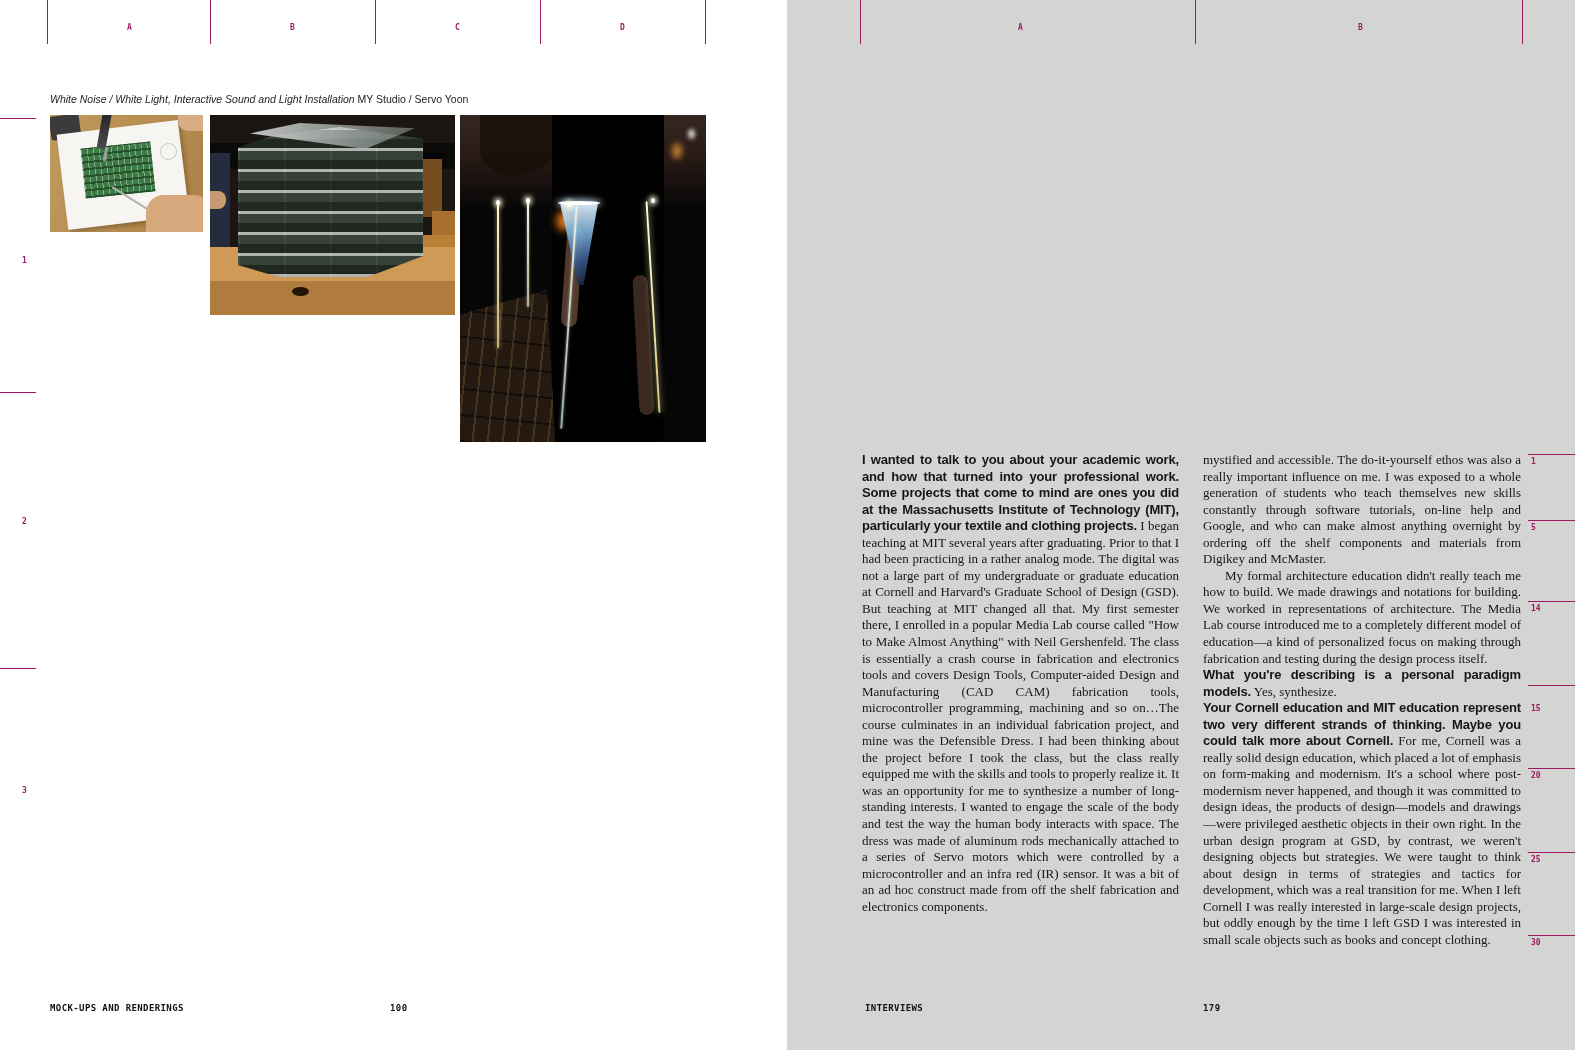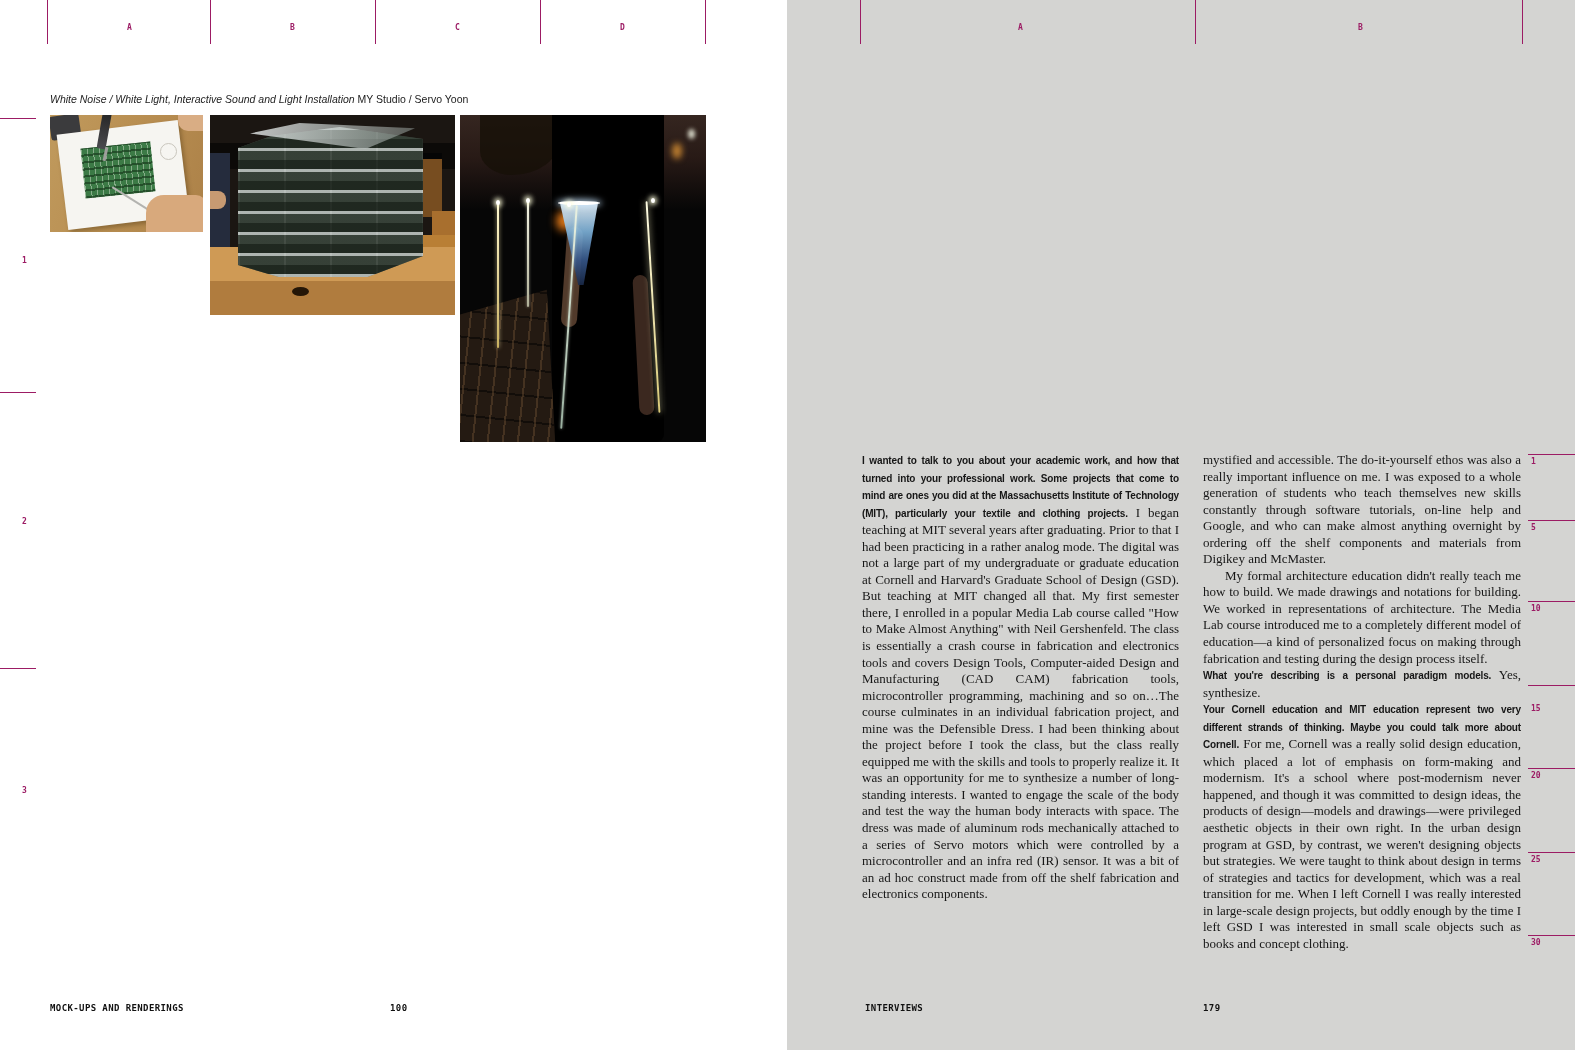--- a/index.html
+++ b/index.html
@@ -15,21 +15,21 @@
   .lnum{left:1531px;font-family:"DejaVu Sans Mono",monospace;font-size:8px;font-weight:bold;color:#9c1b64;}
   
   #page-right{left:787px;top:0;width:788px;height:1050px;background:#d4d4d2;}
   #title{left:79px;top:106px;font-family:"Liberation Sans",sans-serif;font-size:27px;font-weight:bold;letter-spacing:-0.5px;color:#111;}
   .col{top:452px;text-align:justify;font-size:13px;line-height:16.55px;overflow:hidden;height:515px;}
   #col1{left:75px;width:317px;}
   #col2{left:416px;width:318px;}
   .col p{margin:0;}
   .col p.indent{text-indent:22px;}
   .col p.gap{}
-  .qbold{font-family:"Liberation Sans",sans-serif;font-weight:bold;font-size:10px;letter-spacing:-0.15px;}
+  .qbold{font-family:"Liberation Sans",sans-serif;font-weight:bold;font-size:13px;letter-spacing:-0.15px;}
   
   .footer{font-family:"DejaVu Sans Mono",monospace;font-size:9px;font-weight:bold;letter-spacing:0.4px;color:#111;top:1003px;}
   
   #caption{left:50px;top:93px;font-family:"Liberation Sans",sans-serif;font-size:10.5px;color:#222;white-space:nowrap;}
   #caption .ital{font-style:italic;}
   
   .photo{overflow:hidden;}
   
   #photo1{left:50px;top:115px;width:153px;height:117px;background:linear-gradient(110deg,#c09a5d 0%,#b98f52 45%,#ac8148 100%);}
   .p1-tool{left:0;top:0;width:30px;height:24px;background:#3b3b3d;transform:rotate(-8deg);border-radius:3px;}
@@ -184,21 +184,21 @@
 
     <span class="abs footer" style="left:78px">INTERVIEWS</span>
     <span class="abs footer" style="left:416px">179</span>
   </div>
 
   <div class="abs lnum-line" style="top:454px"></div>
   <span class="abs lnum" style="top:457px">1</span>
   <div class="abs lnum-line" style="top:520px"></div>
   <span class="abs lnum" style="top:523px">5</span>
   <div class="abs lnum-line" style="top:601px"></div>
-  <span class="abs lnum" style="top:604px">10</span>
+  <span class="abs lnum" style="top:604px">14</span>
   <div class="abs lnum-line" style="top:685px"></div>
   <span class="abs lnum" style="top:704px">15</span>
   <div class="abs lnum-line" style="top:768px"></div>
   <span class="abs lnum" style="top:771px">20</span>
   <div class="abs lnum-line" style="top:852px"></div>
   <span class="abs lnum" style="top:855px">25</span>
   <div class="abs lnum-line" style="top:935px"></div>
   <span class="abs lnum" style="top:938px">30</span>
 
 </div>

